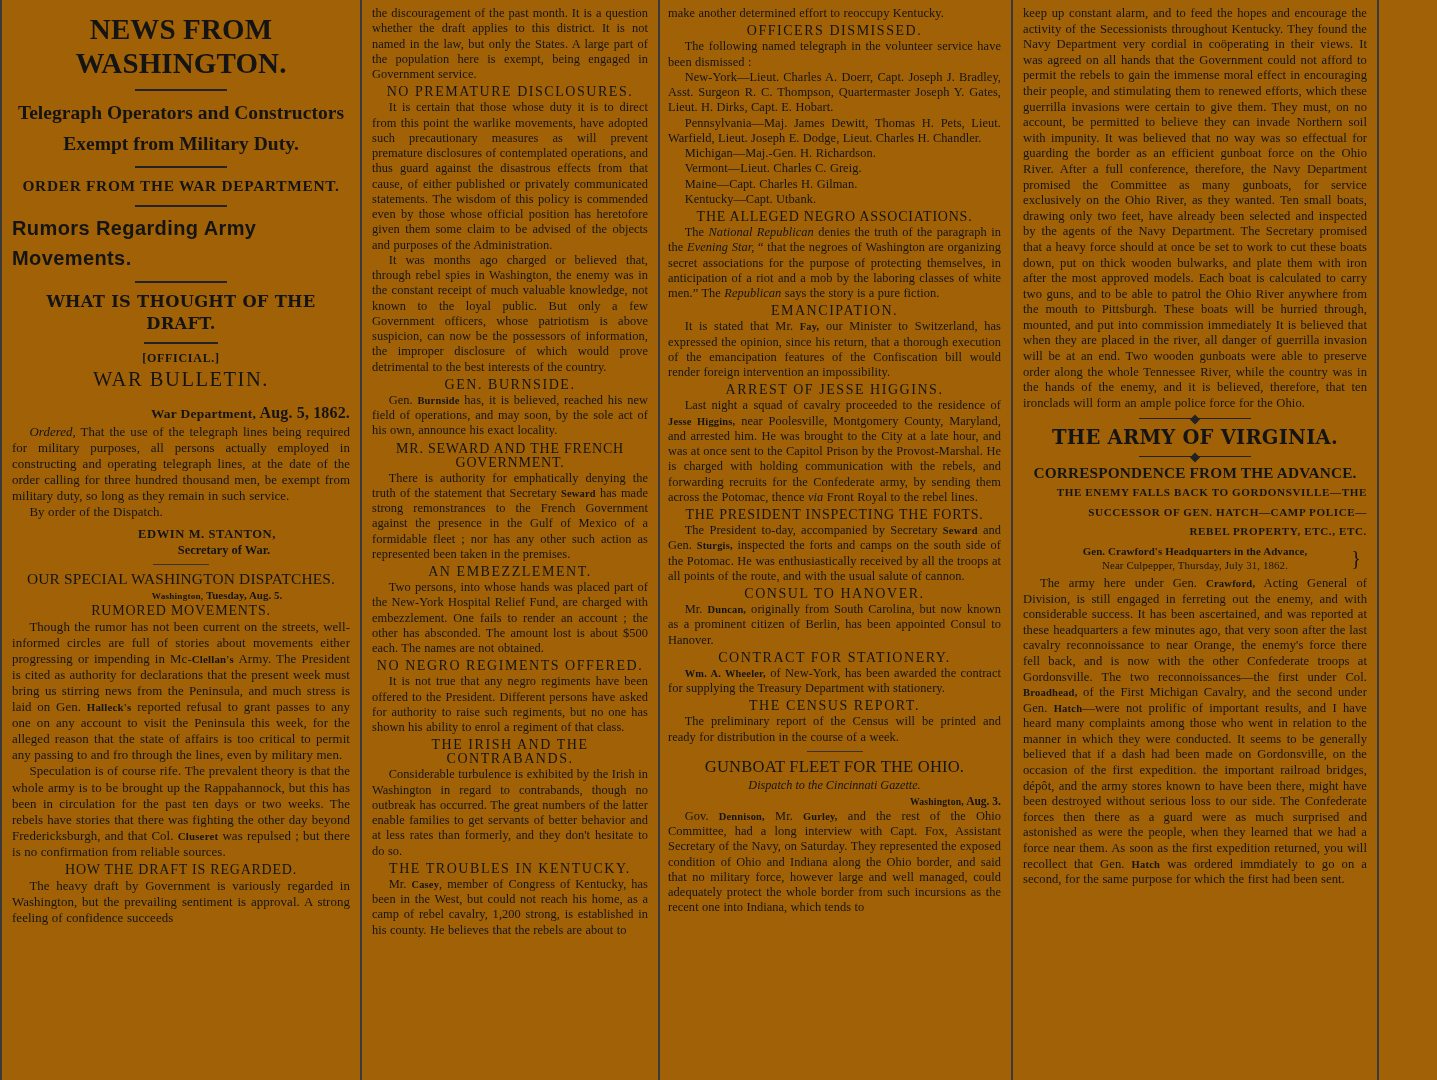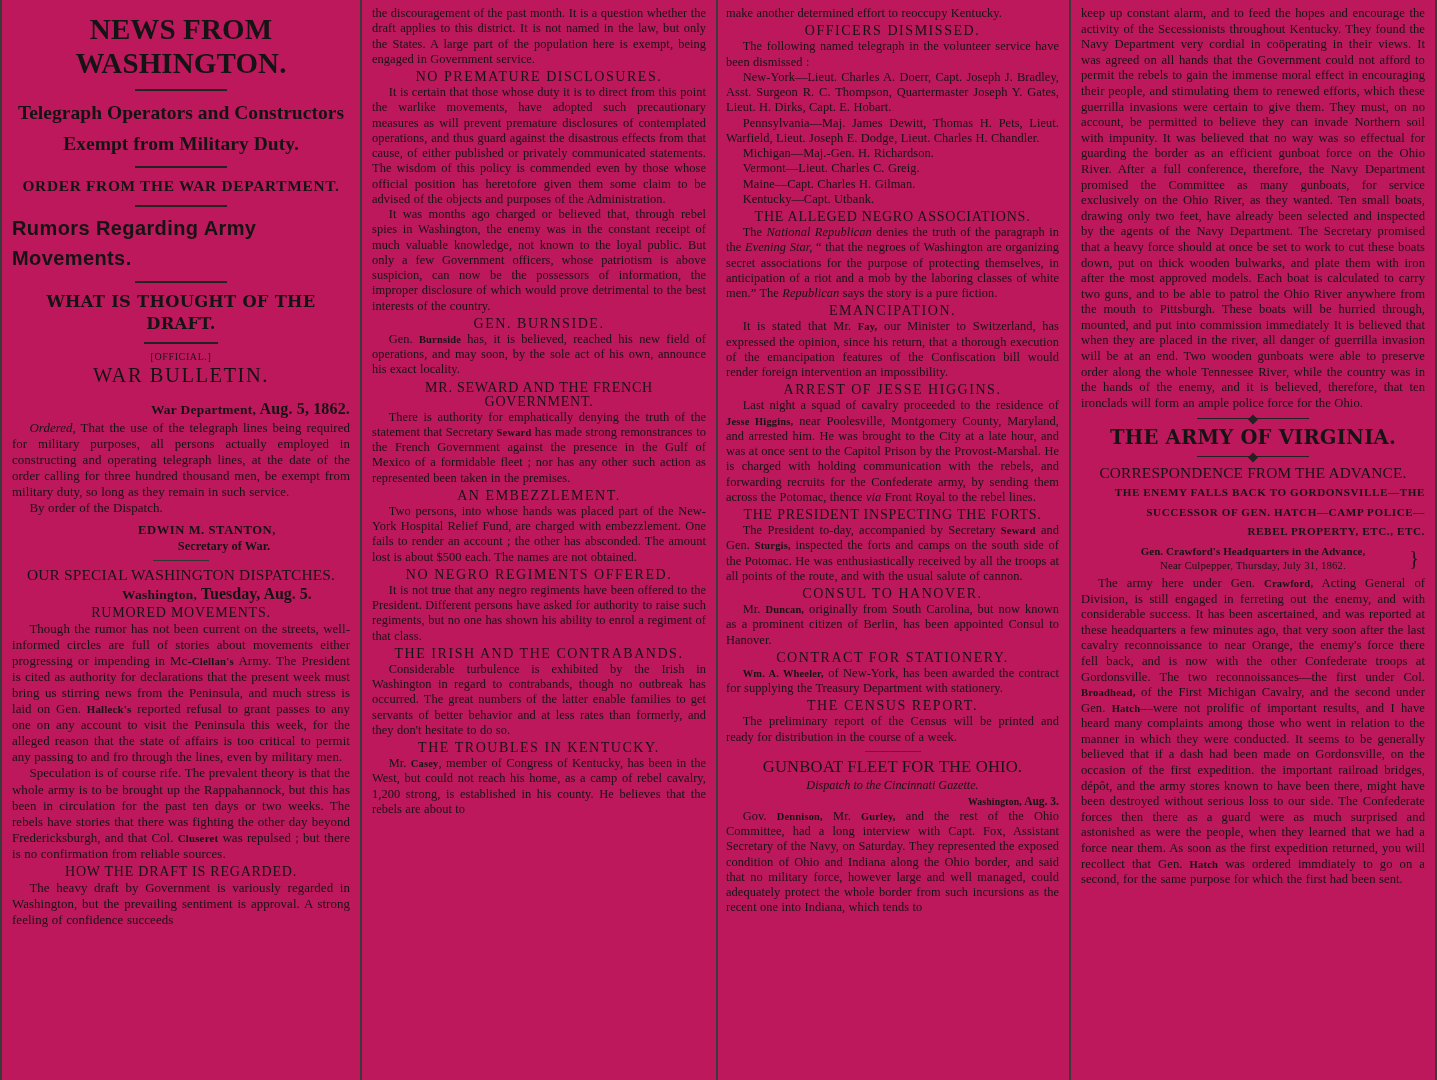--- a/index.html
+++ b/index.html
@@ -7,30 +7,30 @@
     width:1437px;height:1080px;
     font-family:"Liberation Serif","DejaVu Serif",serif;
     color:#141414;
     -webkit-font-smoothing:none;
   }
   .page{
     position:relative;width:1437px;height:1080px;
     box-sizing:border-box;
     display:flex;
     overflow:hidden;
-    background:#be185d;
+    background:#a16207;
   }
   .col{
     box-sizing:border-box;
     height:1080px;
     overflow:hidden;
     padding:6px 10px 0 10px;
   }
   .col1{width:360px;border-left:2px solid #3a3a3a;}
-  .col2{width:356px;border-left:2px solid #3a3a3a;}
+  .col2{width:298px;border-left:2px solid #3a3a3a;}
   .col3{width:353px;border-left:2px solid #3a3a3a;padding-left:8px;}
   .col4{width:368px;border-left:2px solid #3a3a3a;border-right:2px solid #3a3a3a;}
 
   
   p.b{
     margin:0;
     font-size:12.4px;
     line-height:15.25px;
     text-align:justify;
     text-indent:1.35em;
@@ -86,21 +86,21 @@
   .rule.diamond{
     position:relative;width:112px;border-top:1.5px solid #222;margin:7px auto 7px auto;
   }
   .rule.diamond:after{
     content:"";position:absolute;left:50%;top:-3.5px;width:7px;height:7px;
     background:#222;transform:translateX(-50%) rotate(45deg);
   }
 
   
   .official{
-    text-align:center;font-size:10px;font-weight:400;
+    text-align:center;font-size:12px;font-weight:700;
     letter-spacing:.06em;margin:7px 0 1px 0;
   }
   .warbull{
     text-align:center;font-size:20.5px;letter-spacing:.075em;
     font-weight:400;line-height:25px;margin:0 0 1px 0;
   }
   .dateline-r{
     text-align:right;font-size:16px;font-weight:700;
     letter-spacing:.01em;margin:12px 0 2px 0;
   }
@@ -113,21 +113,21 @@
   .sig2{
     text-align:center;font-size:12.4px;font-weight:700;
     margin:1px 0 0 0;padding-left:86px;
   }
   .byorder{font-size:12.9px;text-indent:1.35em;margin:5px 0 0 0;}
   .dispatchhead{
     text-align:center;font-size:15.4px;font-weight:400;
     letter-spacing:.012em;margin:4px 0 1px 0;
   }
   .centdate{
-    text-align:center;font-size:16px;font-weight:700;margin:1px 0 2px 0;
+    text-align:center;font-size:11px;font-weight:700;margin:1px 0 2px 0;
     padding-left:72px;
   }
 
   
   .gunhead{
     text-align:center;font-size:16.6px;font-weight:400;
     letter-spacing:.01em;margin:5px 0 1px 0;
   }
   .gunsub{
     text-align:center;font-size:12.2px;font-style:italic;
@@ -135,21 +135,21 @@
   }
   .gundate{text-align:right;font-size:11.5px;font-weight:700;margin:1px 0 2px 0;}
 
   
   .avhead{
     text-align:center;font-size:19.5px;font-weight:700;
     letter-spacing:.012em;margin:4px 0 0 0;
     font-family:"DejaVu Serif",serif;
   }
   .avsub{
-    text-align:center;font-size:15.3px;font-weight:400;
+    text-align:center;font-size:15.3px;font-weight:700;
     letter-spacing:.012em;margin:3px 0 2px 0;
   }
   .avdeck{
     text-align:right;font-size:11.1px;font-weight:700;
     letter-spacing:.055em;line-height:17.5px;margin:1px 0 2px 0;
   }
   .avdateline{
     text-align:center;font-size:10.9px;font-weight:700;
     letter-spacing:.01em;line-height:14.5px;margin:3px 0 3px 0;
     position:relative;

